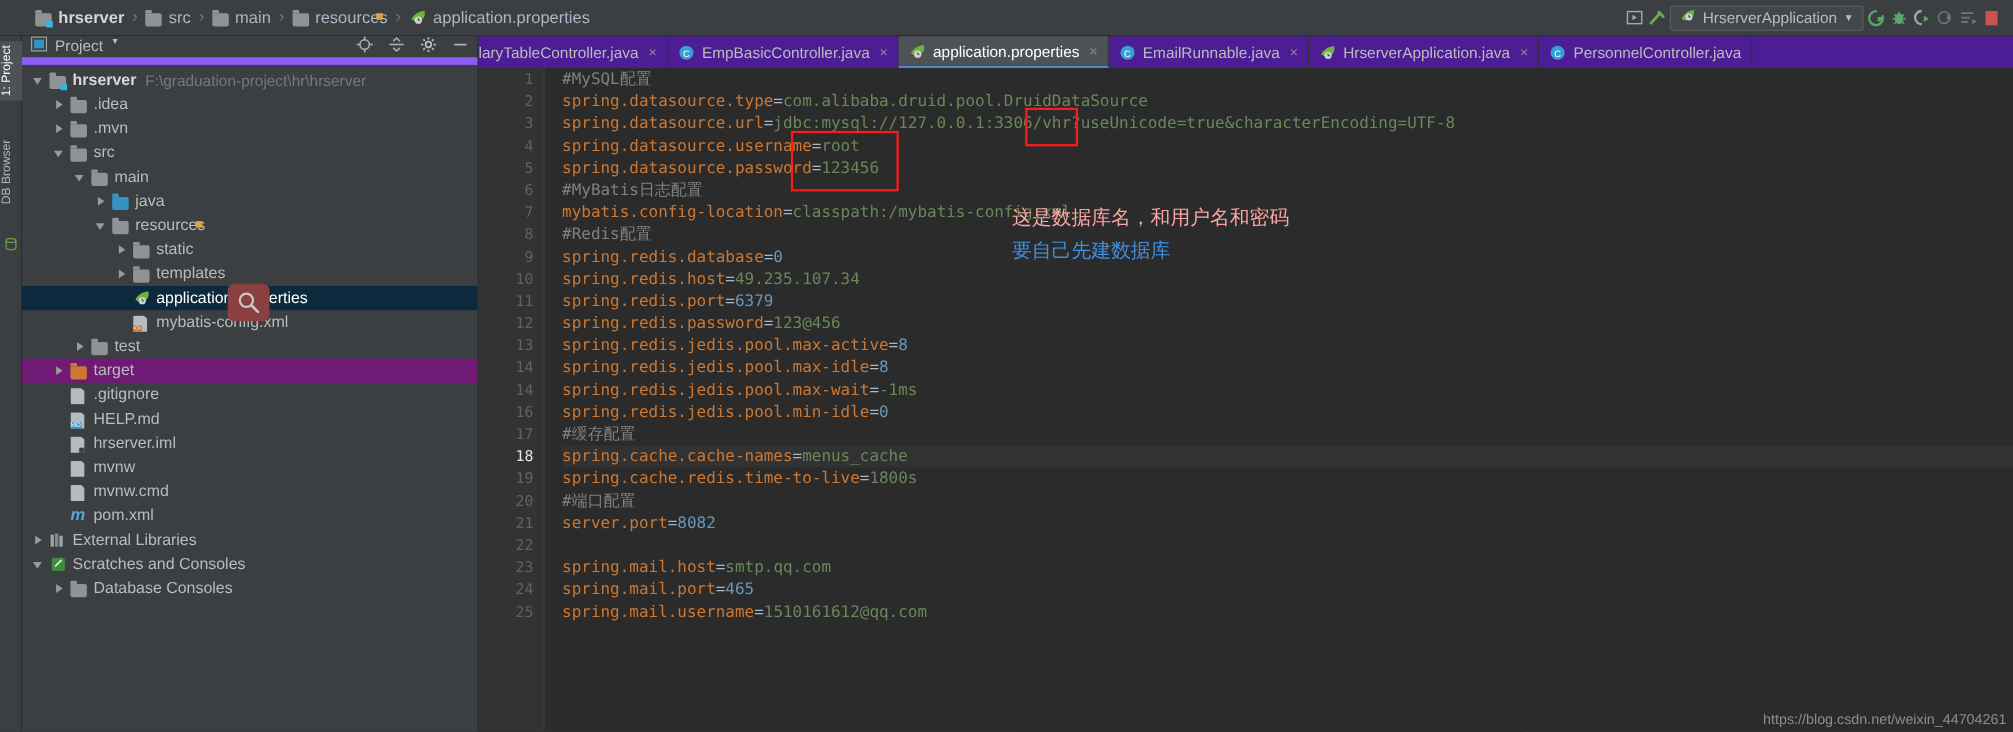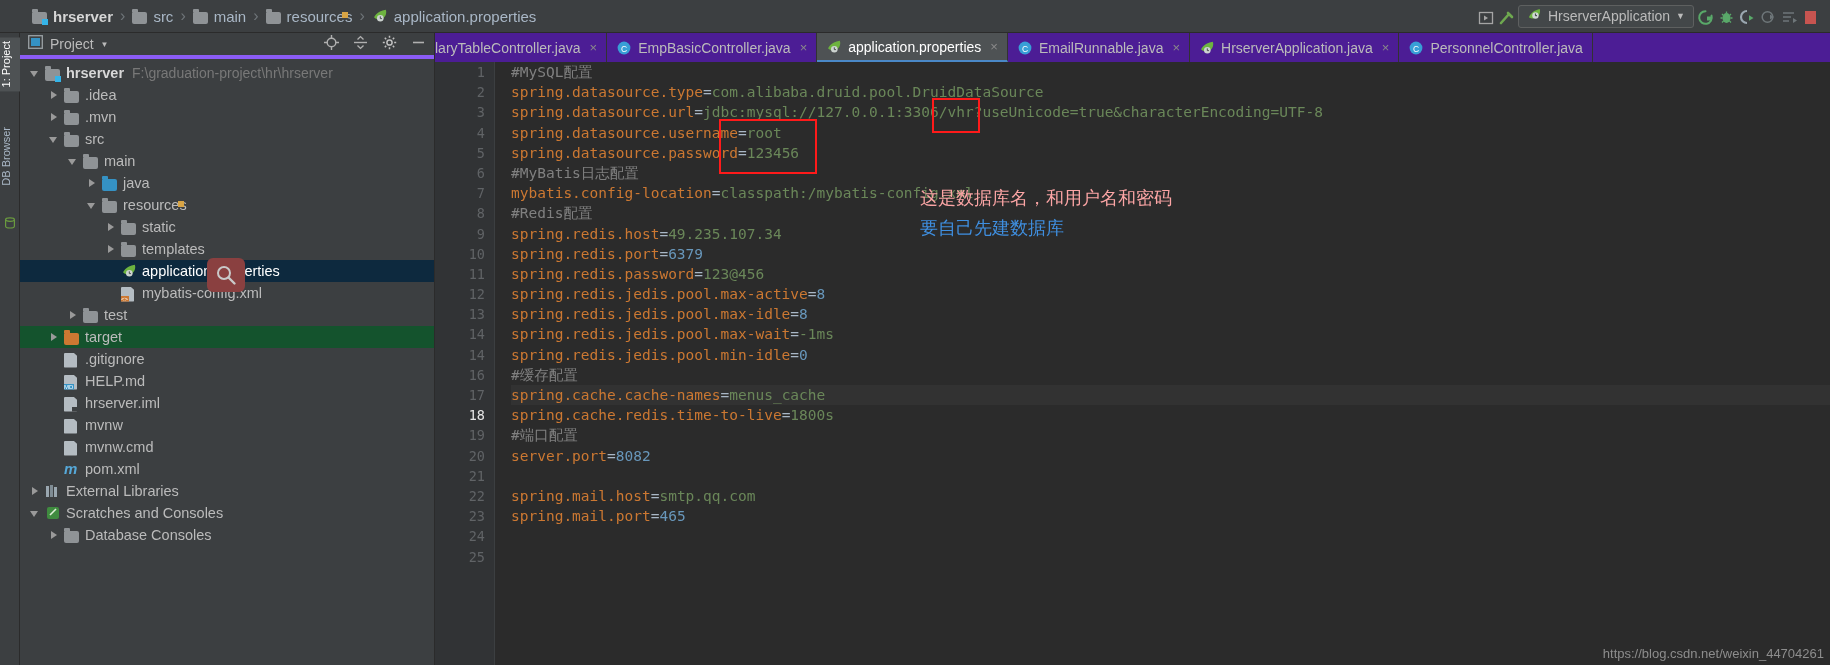--- a/index.html
+++ b/index.html
@@ -9,47 +9,47 @@
   
   #app { width:1830px; height:665px; position:relative; background:#3c3f41; }
 
   .topbar { height:33px; background:#3c3f41; display:flex; align-items:center;
             padding:0 6px; border-bottom:1px solid #2b2b2b; position:relative; }
   .crumbs { display:flex; align-items:center; gap:0; margin-left:22px; }
   .crumb { display:flex; align-items:center; gap:6px; padding:0 4px; color:#a9b7c6; font-size:15px; }
   .crumb.bold { font-weight:bold; color:#d6d6d6; }
   .crumb-sep { color:#6e7478; font-size:16px; margin:0 3px; }
 
-  .topbar-right { margin-left:auto; display:flex; align-items:flex-end; gap:1px; padding-right:4px;}
+  .topbar-right { margin-left:auto; display:flex; align-items:center; gap:1px; padding-right:4px;}
   .tb-icon { width:20px; height:20px; display:flex; align-items:center; justify-content:center; }
 
   .runconfig { display:flex; align-items:center; gap:6px; height:23px; padding:0 8px;
     border:1px solid #5e6060; border-radius:3px; background:#434749; color:#bbbbbb; font-size:14px;}
 
   
   .leftstrip { position:absolute; left:0; top:33px; width:20px; bottom:0;
     background:#3c3f41; border-right:1px solid #2b2b2b; }
   .vtab { position:absolute; left:0; width:20px; color:#a9b7c6; font-size:11px;
     writing-mode:vertical-rl; text-orientation:mixed; transform:rotate(180deg);
     white-space:nowrap; padding:4px 0; }
   .vtab.sel { background:#4e5254; color:#ffffff; }
 
   
   .project { position:absolute; left:20px; top:33px; width:415px; bottom:0;
     background:#3c3f41; border-right:1px solid #2b2b2b; }
-  .proj-head { height:26px; display:flex; align-items:center; padding:0 8px;
-    border-bottom:4px solid #8b5cf6; }
+  .proj-head { height:26px; display:flex; align-items:flex-start; padding:0 8px;
+    border-bottom:7px solid #8b5cf6; }
   .proj-title { color:#bbbbbb; font-size:14px; margin-left:7px; }
   .proj-head-icons { margin-left:auto; display:flex; align-items:center; gap:14px; }
 
   .tree { position:absolute; top:26px; left:0; right:0; bottom:0; overflow:hidden; padding-top:3px;}
   .row { height:22px; display:flex; align-items:center; font-size:14.5px; color:#bbbbbb;
     white-space:nowrap; padding-right:4px; }
   .row.sel { background:#0d293e; color:#ffffff; }
-  .row.hl  { background:#14532d; }
+  .row.hl  { background:#701a75; }
   .arrow { width:11px; height:11px; flex:0 0 11px; position:relative; margin-right:4px; }
   .arrow.right::before { content:""; position:absolute; left:2px; top:1px;
     border-left:6px solid #9a9a9a; border-top:4.5px solid transparent; border-bottom:4.5px solid transparent; }
   .arrow.down::before { content:""; position:absolute; left:0px; top:3px;
     border-top:6px solid #9a9a9a; border-left:4.5px solid transparent; border-right:4.5px solid transparent; }
   .ico { width:16px; height:16px; flex:0 0 16px; margin-right:5px; position:relative; }
   .lbl { font-size:14.5px; }
   .path { color:#787878; font-size:14px; margin-left:8px; }
   .bold { font-weight:bold; color:#d8d8d8; }
 
@@ -543,35 +543,37 @@
         </div>
       <div class="lines" id="lines">
           <div class="ln"><span class="cmt">#MySQL配置</span></div>
           <div class="ln"><span class="key">spring.datasource.type</span><span class="eq">=</span><span class="val">com.alibaba.druid.pool.DruidDataSource</span></div>
           <div class="ln"><span class="key">spring.datasource.url</span><span class="eq">=</span><span class="val">jdbc:mysql://127.0.0.1:3306/vhr?useUnicode=true&amp;characterEncoding=UTF-8</span></div>
           <div class="ln"><span class="key">spring.datasource.username</span><span class="eq">=</span><span class="val">root</span></div>
           <div class="ln"><span class="key">spring.datasource.password</span><span class="eq">=</span><span class="val">123456</span></div>
           <div class="ln"><span class="cmt">#MyBatis日志配置</span></div>
           <div class="ln"><span class="key">mybatis.config-location</span><span class="eq">=</span><span class="val">classpath:/mybatis-config.xml</span></div>
           <div class="ln"><span class="cmt">#Redis配置</span></div>
+          <div class="ln"><span class="key">spring.redis.database</span><span class="eq">=</span><span class="num">0</span></div>
           <div class="ln"><span class="key">spring.redis.host</span><span class="eq">=</span><span class="val">49.235.107.34</span></div>
           <div class="ln"><span class="key">spring.redis.port</span><span class="eq">=</span><span class="num">6379</span></div>
           <div class="ln"><span class="key">spring.redis.password</span><span class="eq">=</span><span class="val">123@456</span></div>
           <div class="ln"><span class="key">spring.redis.jedis.pool.max-active</span><span class="eq">=</span><span class="num">8</span></div>
           <div class="ln"><span class="key">spring.redis.jedis.pool.max-idle</span><span class="eq">=</span><span class="num">8</span></div>
           <div class="ln"><span class="key">spring.redis.jedis.pool.max-wait</span><span class="eq">=</span><span class="val">-1ms</span></div>
           <div class="ln"><span class="key">spring.redis.jedis.pool.min-idle</span><span class="eq">=</span><span class="num">0</span></div>
           <div class="ln"><span class="cmt">#缓存配置</span></div>
           <div class="ln cur"><span class="key">spring.cache.cache-names</span><span class="eq">=</span><span class="val">menus_cache</span></div>
           <div class="ln"><span class="key">spring.cache.redis.time-to-live</span><span class="eq">=</span><span class="val">1800s</span></div>
           <div class="ln"><span class="cmt">#端口配置</span></div>
           <div class="ln"><span class="key">server.port</span><span class="eq">=</span><span class="num">8082</span></div>
           <div class="ln"></div>
           <div class="ln"><span class="key">spring.mail.host</span><span class="eq">=</span><span class="val">smtp.qq.com</span></div>
           <div class="ln"><span class="key">spring.mail.port</span><span class="eq">=</span><span class="num">465</span></div>
+          <div class="ln"><span class="key">spring.mail.username</span><span class="eq">=</span><span class="val">1510161612@qq.com</span></div>
         </div>
 
       <div id="boxes">
           <div class="redbox" style="left: 284px; top: 57px; width: 98px; height: 55px; border-color: rgb(255, 26, 26);"></div>
           <div class="redbox" style="left: 497px; top: 36px; width: 48px; height: 35px; border-color: rgb(255, 26, 26);"></div>
         </div>
       <div id="notes">
           <div class="note" style="left: 485px; top: 124px; color: #fca5a5;">这是数据库名，和用户名和密码</div>
           <div class="note" style="left: 485px; top: 154px; color: rgb(63, 143, 224);">要自己先建数据库</div>
         </div>

